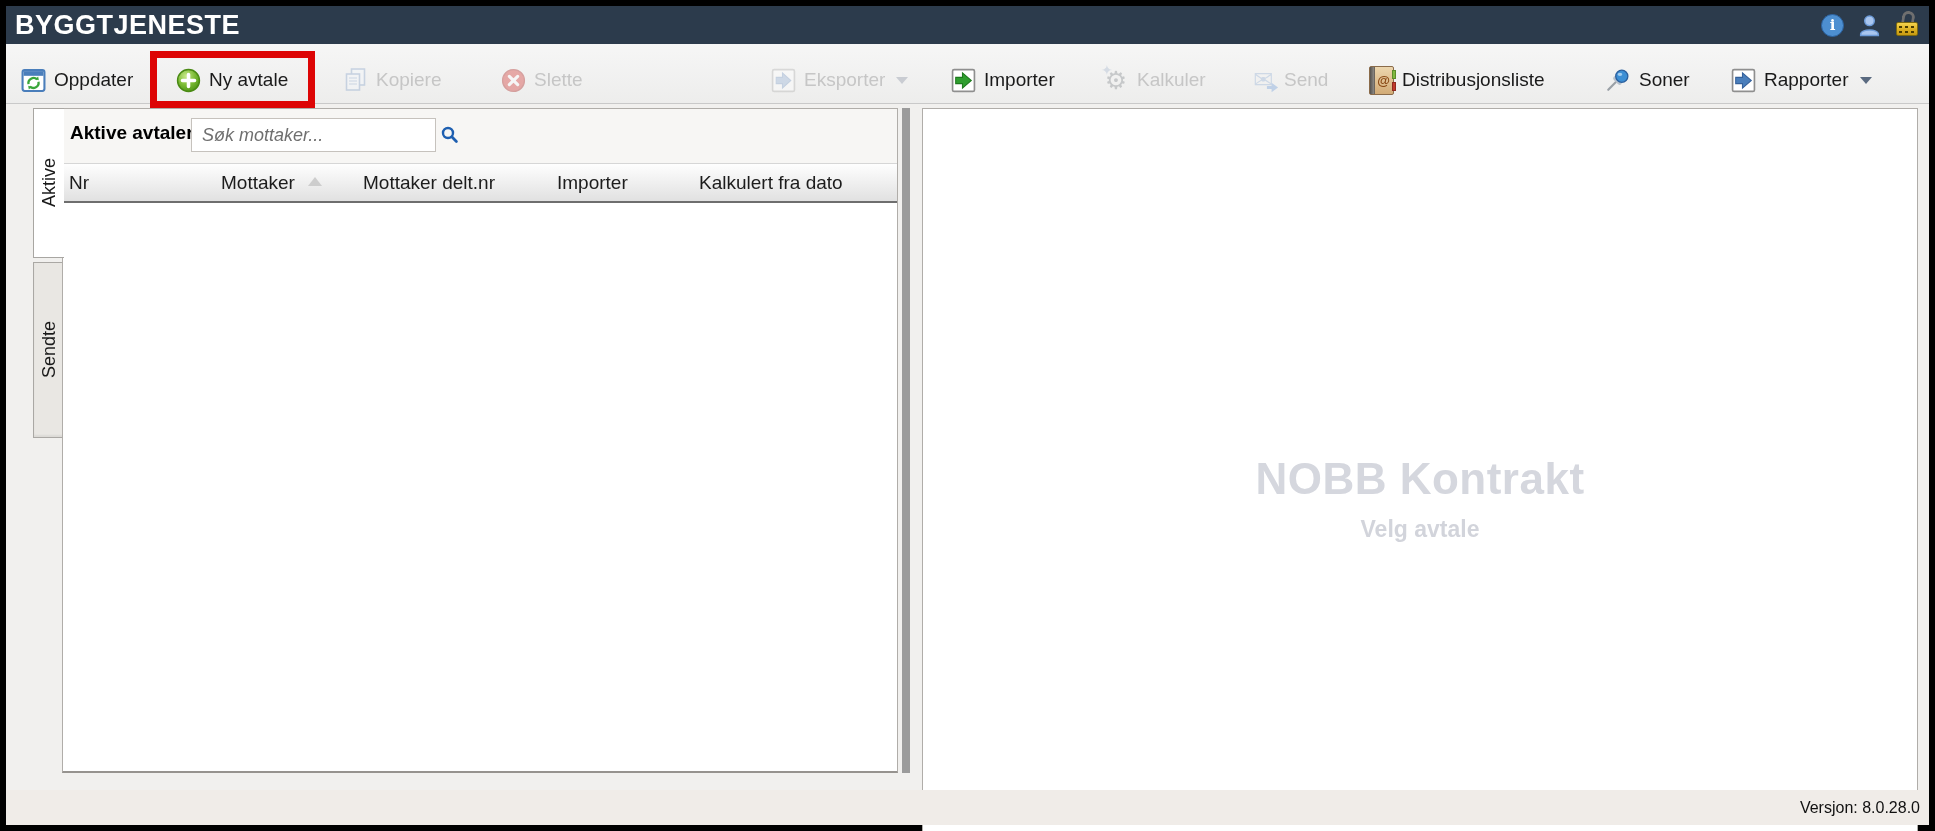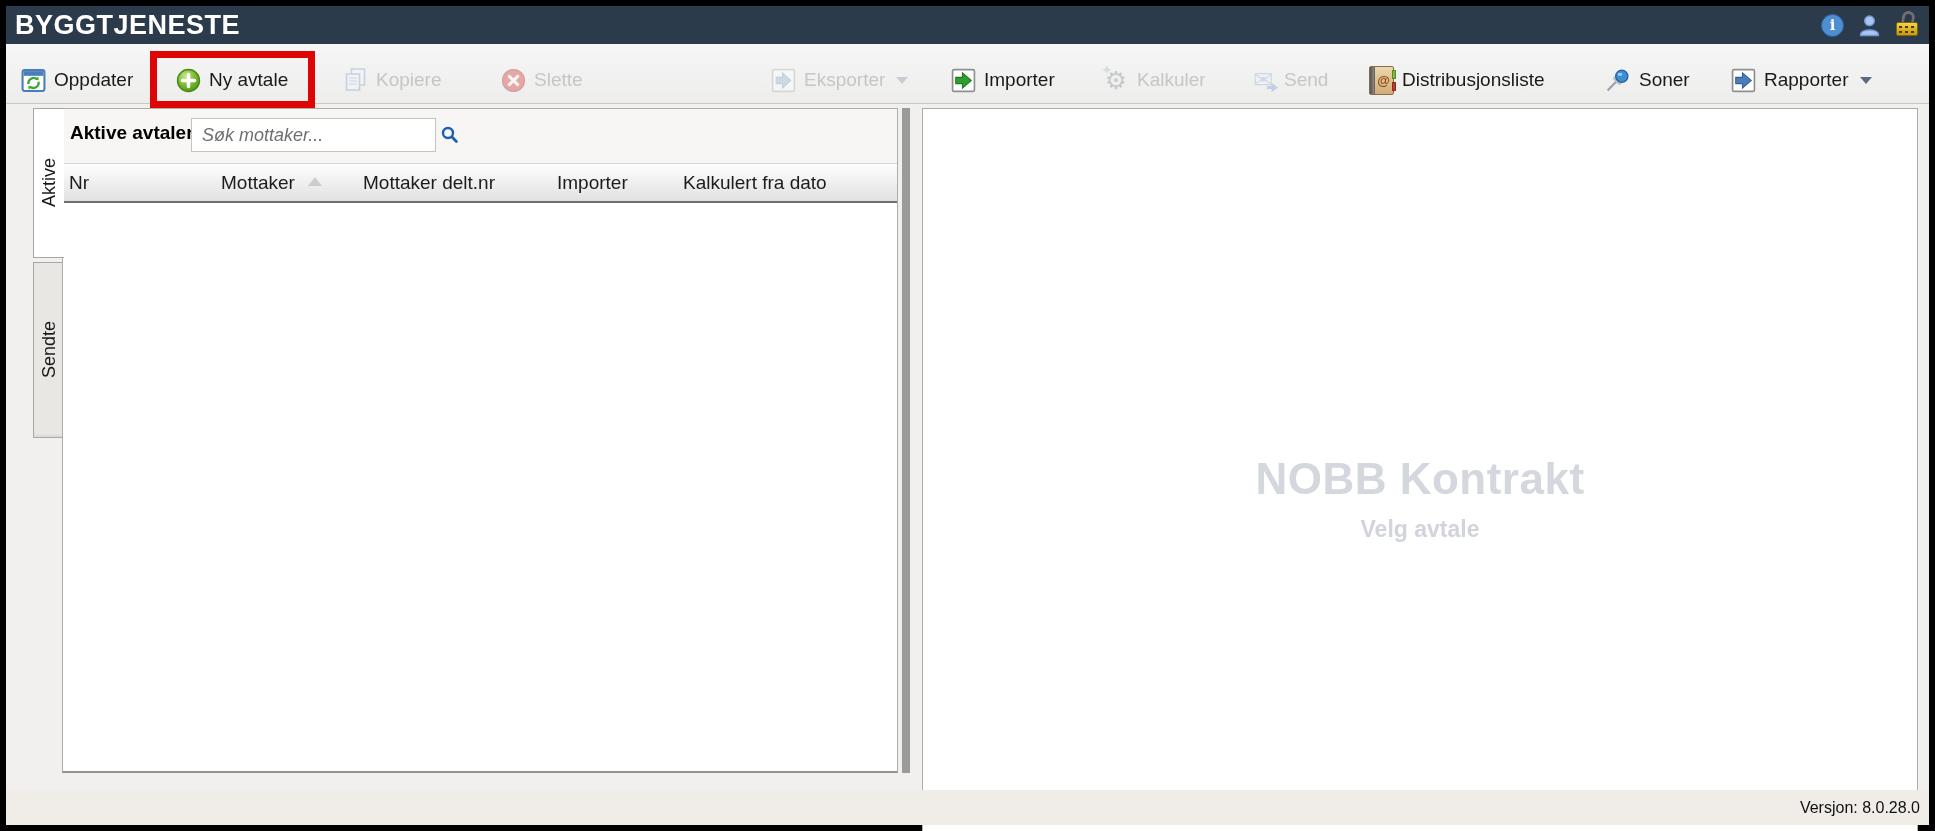--- a/index.html
+++ b/index.html
@@ -277,21 +277,21 @@
         </span>
       </div>
     </div>
 
     <div class="thead">
       <span class="col" style="left:6px">Nr</span>
       <span class="col" style="left:158px">Mottaker</span>
       <span class="sort-asc"></span>
       <span class="col" style="left:300px">Mottaker delt.nr</span>
       <span class="col" style="left:494px">Importer</span>
-      <span class="col" style="left:620px">Kalkulert fra dato</span>
+      <span class="col" style="left:636px">Kalkulert fra dato</span>
     </div>
 
     <div class="tbody"></div>
   </div>
 
   <div class="splitter"></div>
 
   <div class="right-panel">
     <div class="wm-title">NOBB Kontrakt</div>
     <div class="wm-sub">Velg avtale</div>

